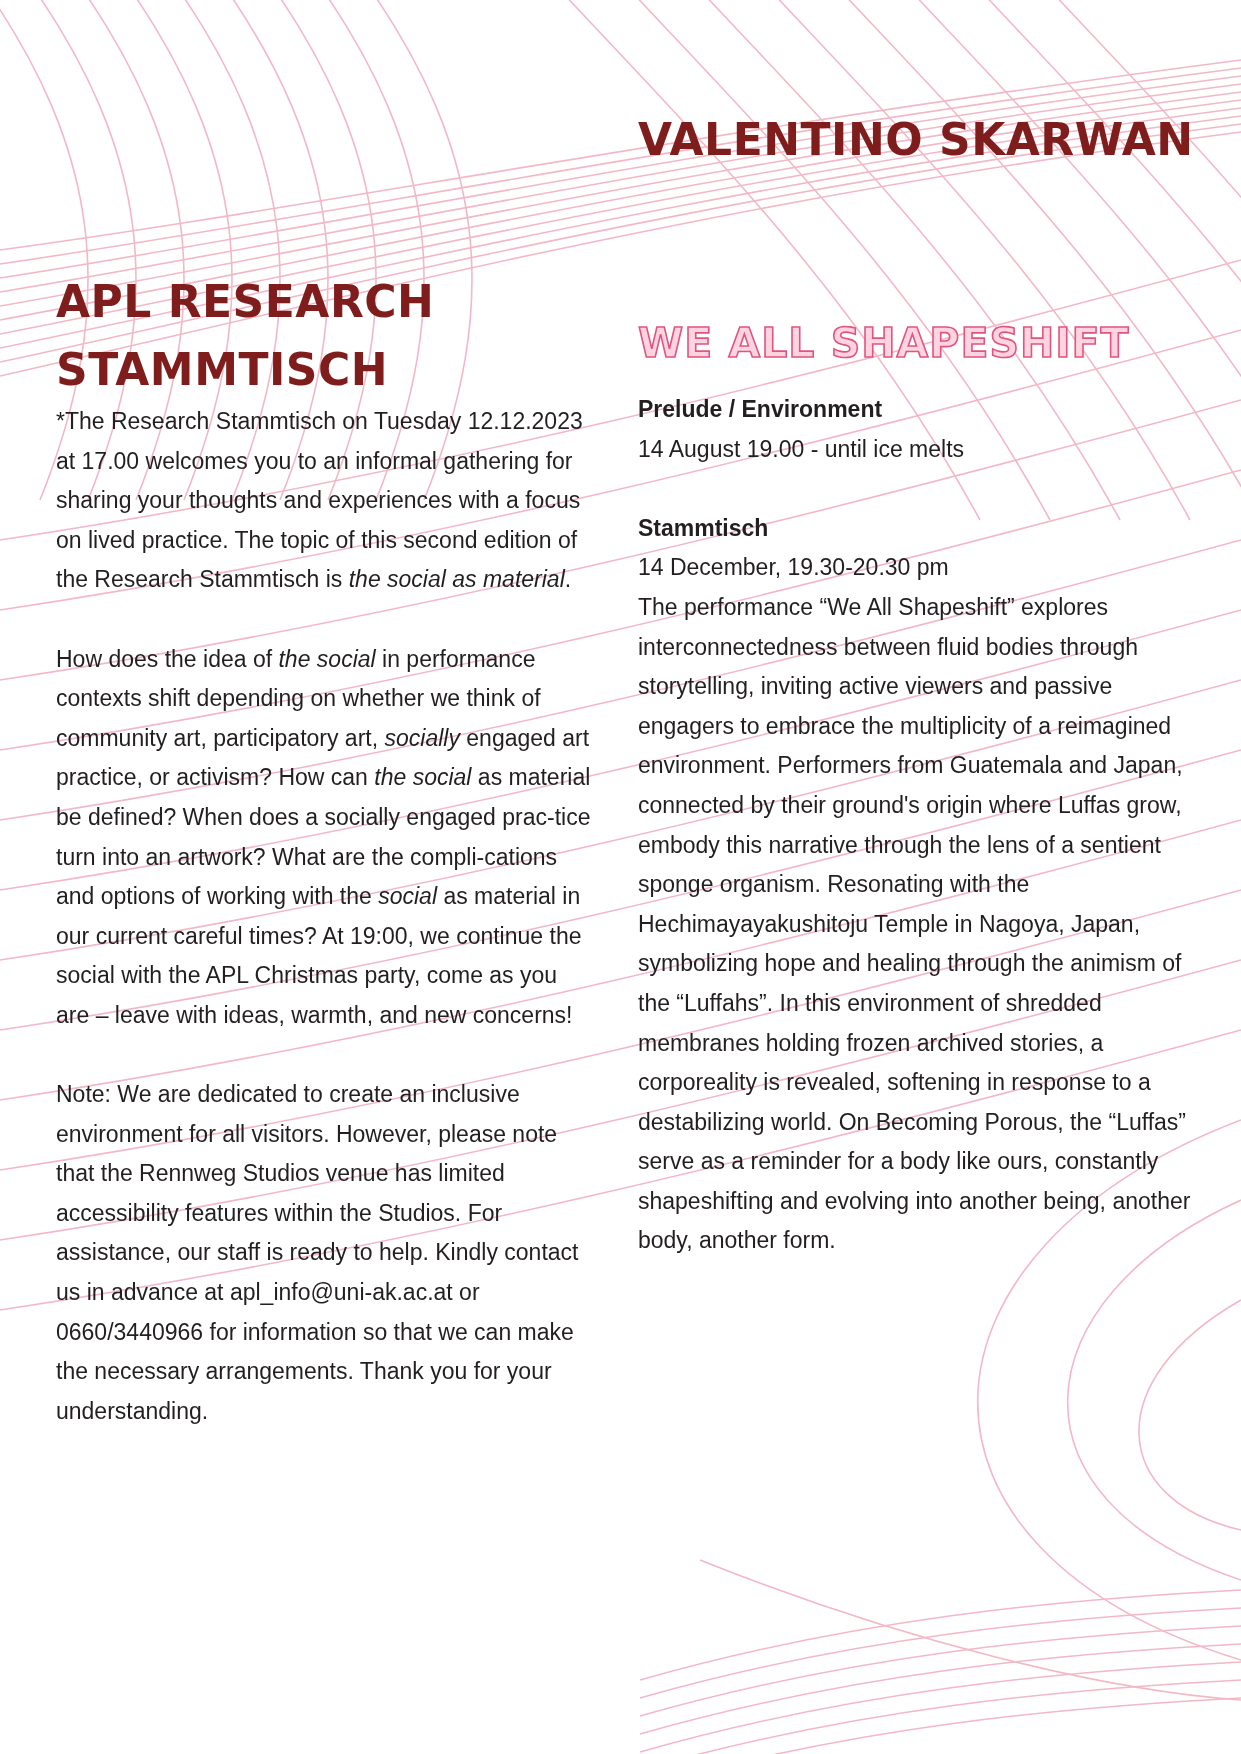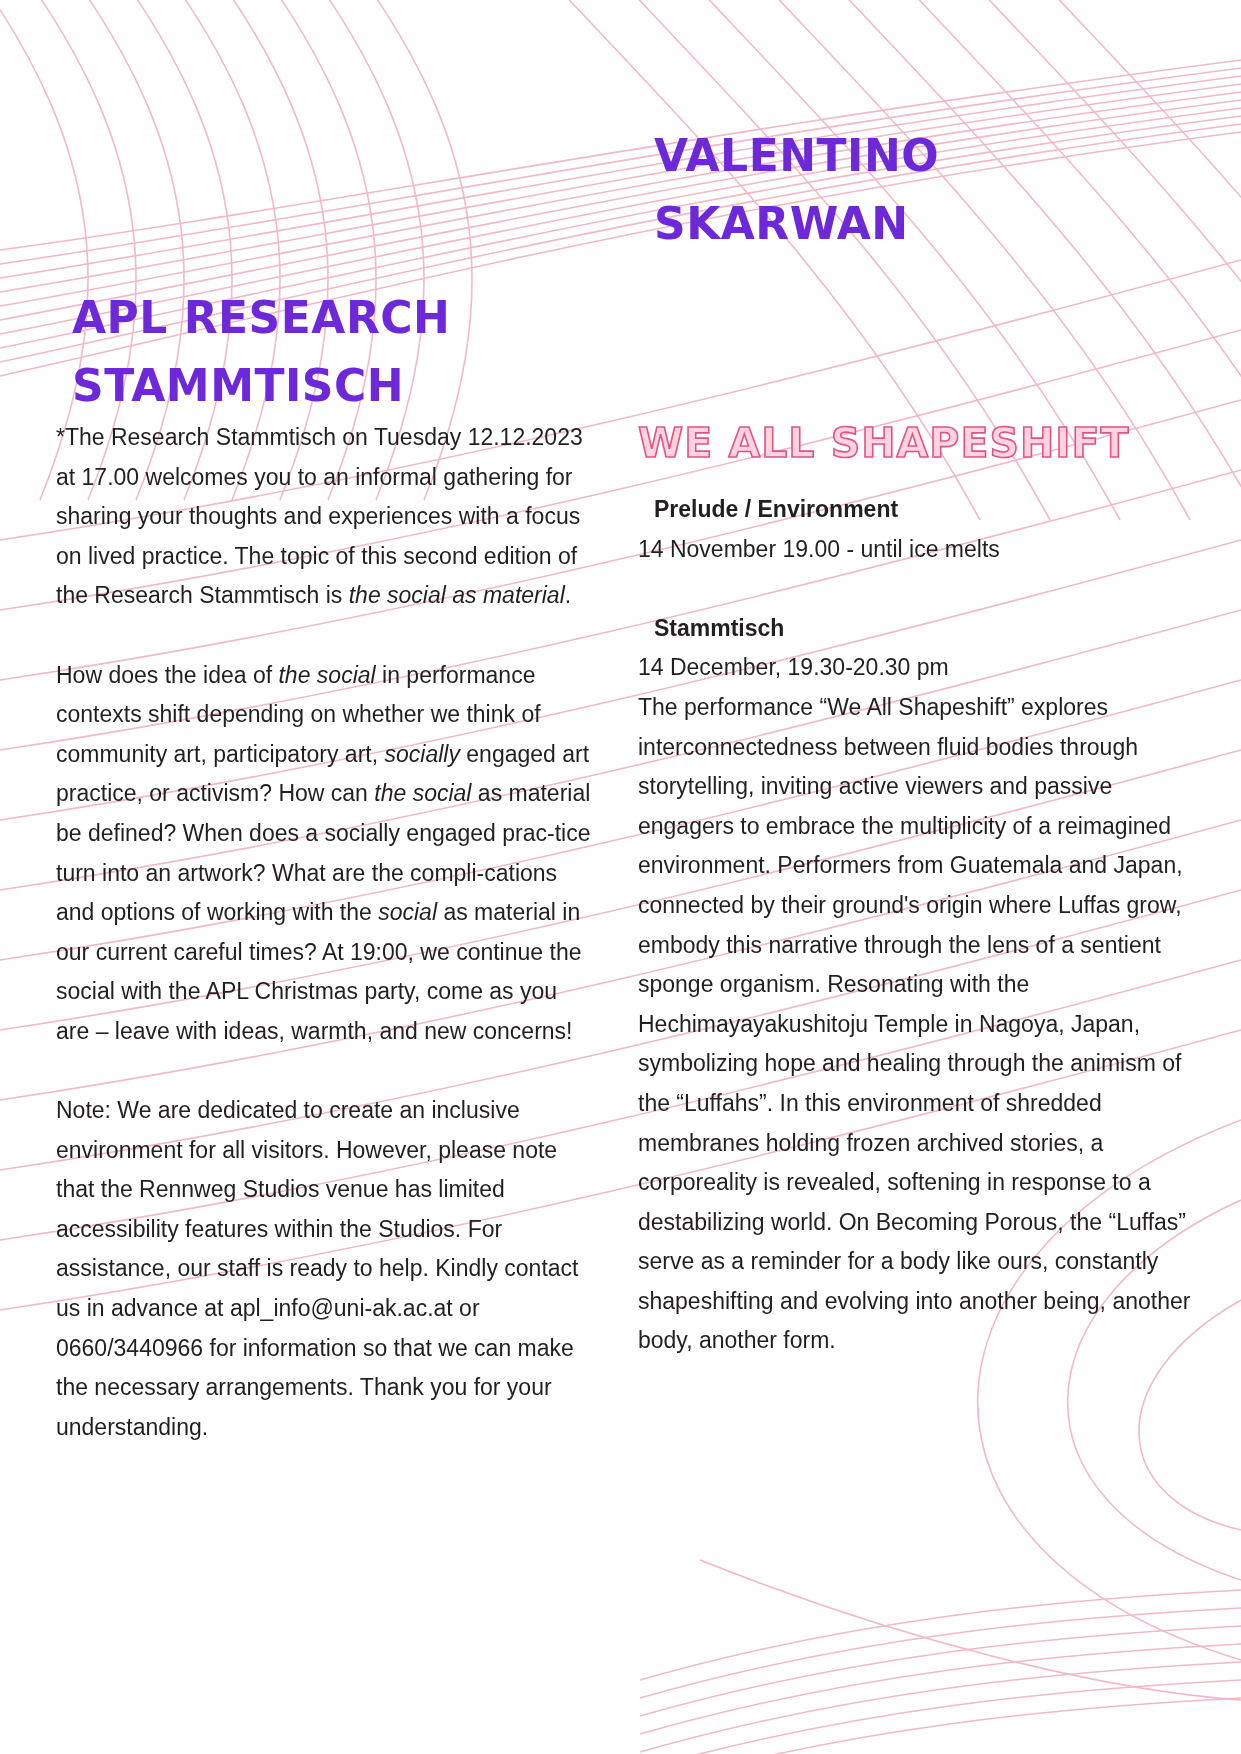--- a/index.html
+++ b/index.html
@@ -8,34 +8,34 @@
       background: #ffffff; color: #231f20;
       font-family: "Liberation Sans", sans-serif;
     }
     #bg { position: absolute; left: 0; top: 0; width: 1241px; height: 1754px; z-index: 0; }
     #bg path { fill: none; stroke: #f2b8c6; stroke-width: 1.6; }
     .col { position: absolute; z-index: 1; }
     .col-left { left: 56px; top: 268px; width: 540px; }
     .col-right { left: 638px; top: 106px; width: 560px; }
     .heading {
       font-family: "DejaVu Sans", sans-serif; font-weight: bold;
-      color: #6d28d9; text-transform: uppercase;
+      color: #7f1d1d; text-transform: uppercase;
       font-size: 44px; line-height: 68px; letter-spacing: 0.5px;
-      margin: 16px;
+      margin: 0;
     }
     .heading-left { margin-bottom: -2px; }
     .subtitle {
       font-family: "DejaVu Sans", sans-serif; font-weight: bold;
       text-transform: uppercase; font-size: 41px; line-height: 66px;
       color: #ffd4e0; -webkit-text-stroke: 1.6px #e0557f; margin: 0;
       letter-spacing: 1px;
     }
     .body-text { font-size: 23px; line-height: 39.6px; margin: 0; }
     .para-gap { height: 39.6px; }
-    .label { font-weight: bold; margin-left: 16px; }
+    .label { font-weight: bold; }
     em { font-style: italic; }
     .right-block { margin-top: 14px; }
   </style>
 </head>
 <body>
 
 <svg id="bg" viewBox="0 0 1241 1754" preserveAspectRatio="none">
     <path d="M0 250 C 300 210, 700 130, 1241 60"></path>
     <path d="M0 264 C 300 221, 700 138, 1241 68"></path>
     <path d="M0 278 C 300 232, 700 146, 1241 76"></path>
@@ -102,21 +102,21 @@
 
 <div class="col col-right">
   <h1 class="heading">
     <span>Valentino Skarwan</span><br>
     <br>
     <br>
   </h1>
   <h2 class="subtitle">We All Shapeshift</h2>
   <div class="right-block">
     <p class="body-text label">Prelude / Environment</p>
-    <p class="body-text">14 November 19.00 - until ice melts</p>
+    <p class="body-text">14 August 19.00 - until ice melts</p>
   </div>
   <div class="para-gap"></div>
   <div>
     <p class="body-text label">Stammtisch</p>
     <p class="body-text">14 December, 19.30-20.30 pm</p>
     <p class="body-text">The performance “We All Shapeshift” explores interconnectedness between fluid bodies through storytelling, inviting active viewers and passive engagers to embrace the multiplicity of a reimagined environment. Performers from Guatemala and Japan, connected by their ground's origin where Luffas grow, embody this narrative through the lens of a sentient sponge organism. Resonating with the Hechimayayakushitoju Temple in Nagoya, Japan, symbolizing hope and healing through the animism of the “Luffahs”.  In this environment of shredded membranes holding frozen archived stories, a corporeality is revealed, softening in response to a destabilizing world. On Becoming Porous, the “Luffas” serve as a reminder for a body like ours, constantly shapeshifting and evolving into another being, another body, another form.</p>
   </div>
 </div>
 
 </body></html>

